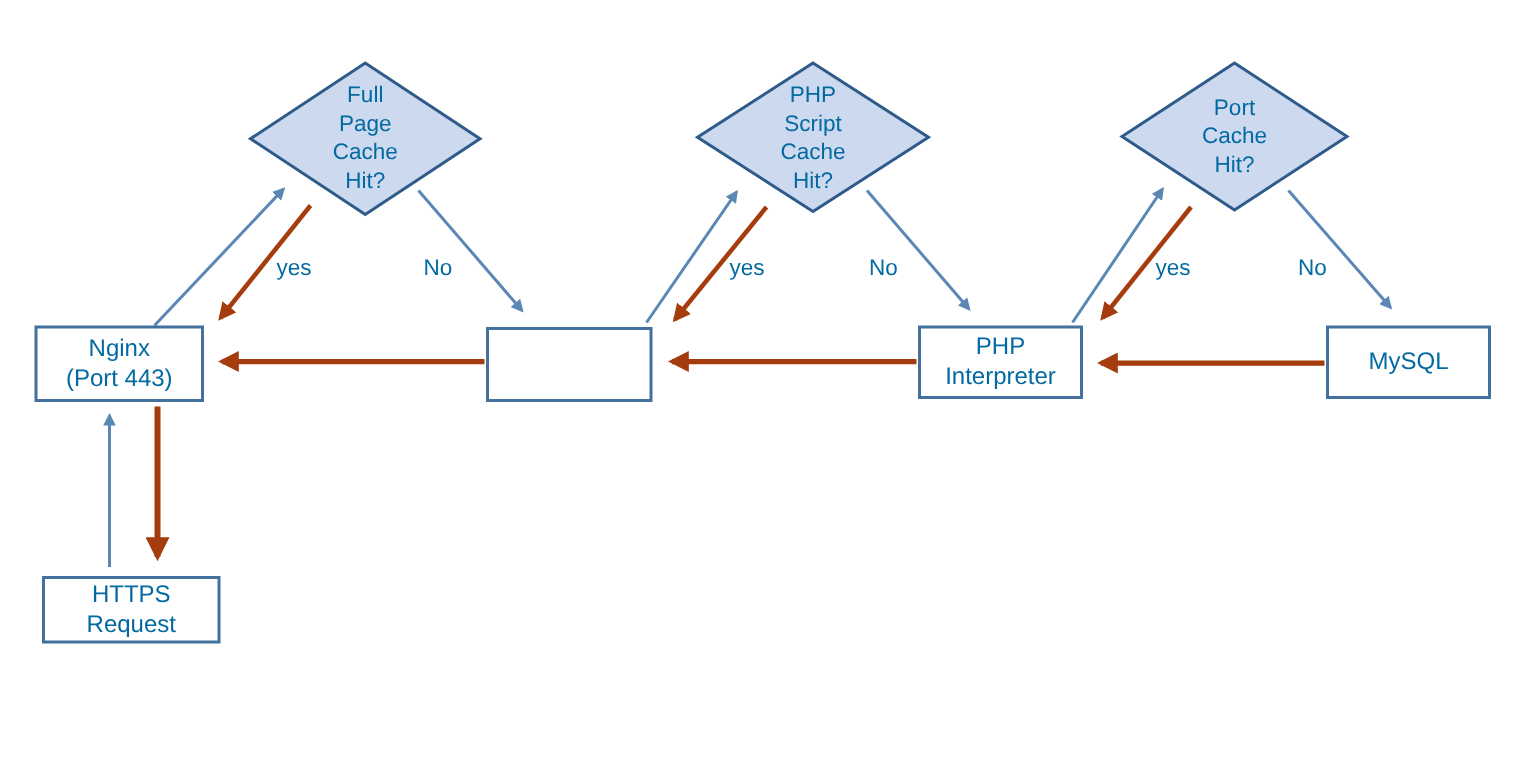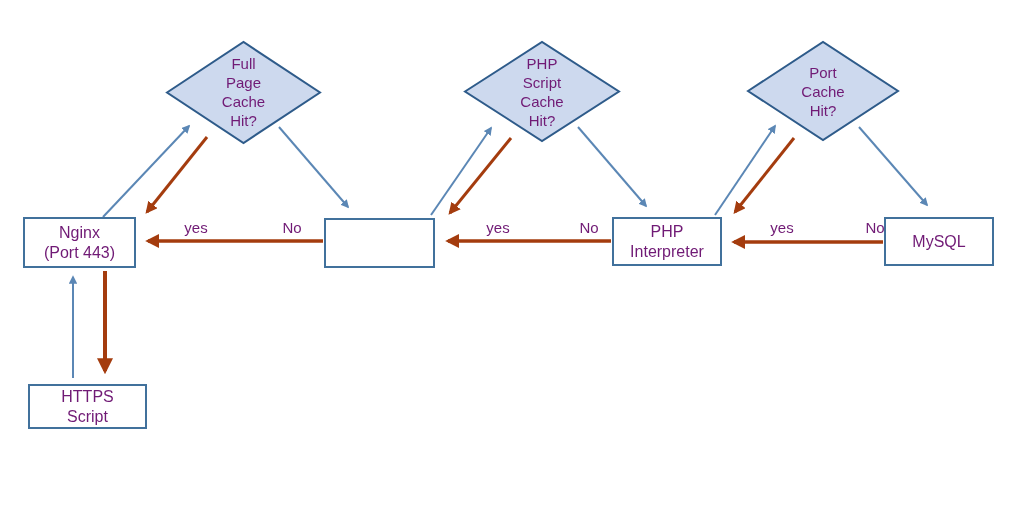--- a/index.html
+++ b/index.html
@@ -17,36 +17,35 @@
   }
   .layer {
     position: absolute;
     left: 0;
     top: 0;
   }
   .node-label, .diamond-label, .edge-label {
     position: absolute;
     transform: translate(-50%, -50%);
     text-align: center;
-    color: #701a75;
+    color: #0369a1;
     white-space: pre-line;
     pointer-events: none;
   }
   .node-label {
     font-size: 16px;
     line-height: 20px;
   }
   .diamond-label {
     font-size: 15px;
     line-height: 19px;
   }
   .edge-label {
     font-size: 15px;
     line-height: 17px;
-    margin-top: 48px;
   }
 </style>
 </head>
 <body>
 
 <div class="stage">
 
   <svg class="layer" width="1024" height="509" viewBox="0 0 1024 509">
     <defs>
       <marker id="head-blue" viewBox="0 0 10 10" refX="8" refY="5" markerWidth="4.2" markerHeight="4.2" orient="auto">
@@ -83,21 +82,21 @@
     <rect x="885" y="218" width="108" height="47" fill="#ffffff" stroke="#41719c" stroke-width="2"></rect>
     <rect x="29" y="385" width="117" height="43" fill="#ffffff" stroke="#41719c" stroke-width="2"></rect>
   </svg>
 
   <div class="node-label" style="left:79.5px; top:242.5px;">Nginx
 (Port 443)</div>
   <div class="node-label" style="left:667px; top:241.5px;">PHP
 Interpreter</div>
   <div class="node-label" style="left:939px; top:241.5px;">MySQL</div>
   <div class="node-label" style="left:87.5px; top:406.5px;">HTTPS
-Script</div>
+Request</div>
 
   <div class="diamond-label" style="left:243.5px; top:92px;">Full
 Page
 Cache
 Hit?</div>
   <div class="diamond-label" style="left:542px; top:91.5px;">PHP
 Script
 Cache
 Hit?</div>
   <div class="diamond-label" style="left:823px; top:91px;">Port

